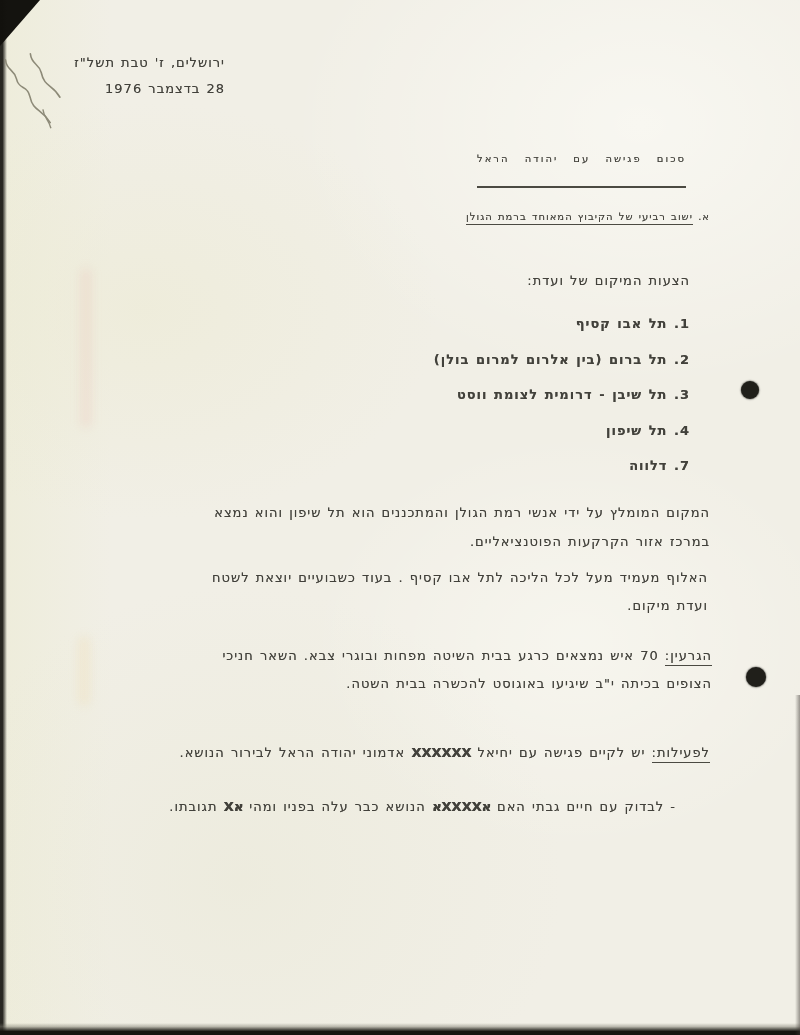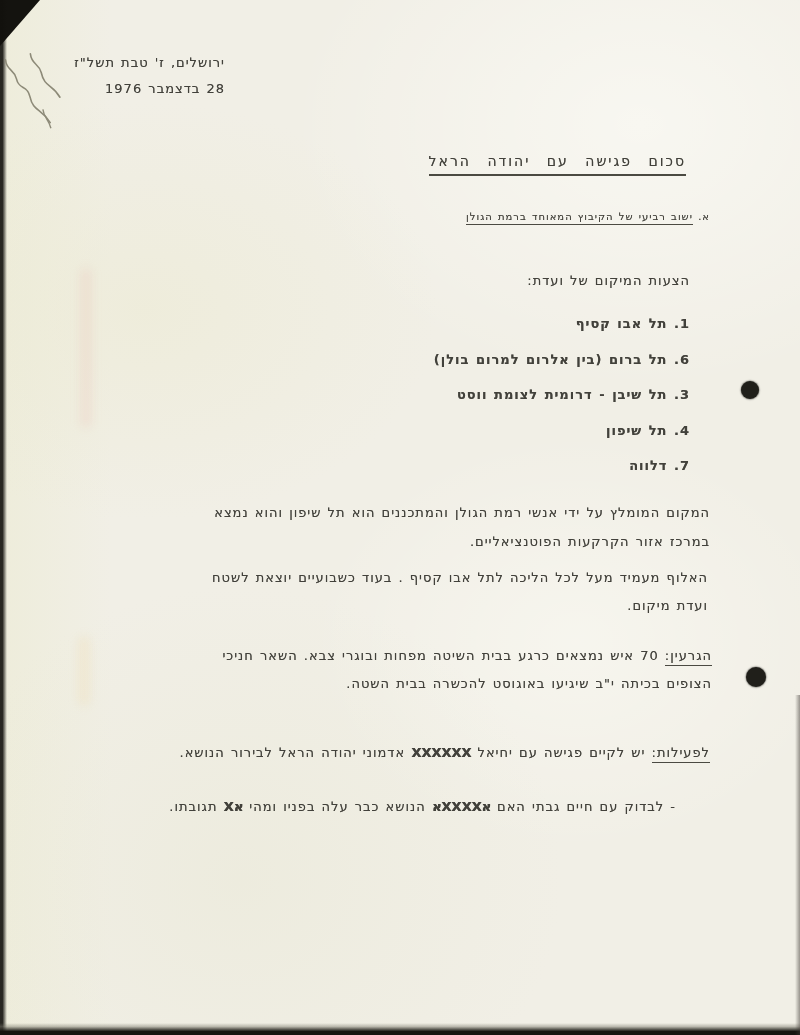--- a/index.html
+++ b/index.html
@@ -24,25 +24,25 @@
     position:absolute;
     font-size:13px;
     letter-spacing:1px;
     word-spacing:1px;
     text-align:right;
     white-space:nowrap;
     color:#42413b;
     text-shadow:0 0 0.5px rgba(66,65,59,0.55);
   }
   .title{
-    font-size:14px;
+    font-size:10px;
     letter-spacing:2px;
     word-spacing:10px;
     border-bottom:2px solid #4b4a42;
-    padding-bottom:5px;
+    padding-bottom:22px;
   }
   .ul{ border-bottom:1.5px solid #4b4a42; padding-bottom:2px; }
   .lh26 div{ line-height:26px; }
   .lh29 div{ line-height:29px; }
   .lh28 div{ line-height:28px; }
   .list div{ line-height:35.5px;font-weight:bold; }
   .xover{ font-weight:bold; letter-spacing:0; text-shadow:0.5px 0 0 #42413b; }
   .dot{
     position:absolute;border-radius:50%;
     background:#201f1a;
@@ -105,21 +105,21 @@
 
   <div class="txt" style="top:211px;right:90px;font-size:10px;">
     <span>א.</span>
     <span class="ul">ישוב רביעי של הקיבוץ המאוחד ברמת הגולן</span>
   </div>
 
   <div class="txt" style="top:273px;right:110px;">הצעות המיקום של ועדת:</div>
 
   <div class="txt list" style="top:306px;right:110px;">
     <div>1. תל אבו קסיף</div>
-    <div>6. תל ברום (בין אלרום למרום בולן)</div>
+    <div>2. תל ברום (בין אלרום למרום בולן)</div>
     <div>3. תל שיבן - דרומית לצומת ווסט</div>
     <div>4. תל שיפון</div>
     <div>7. דלווה</div>
   </div>
 
   <div class="txt lh28" style="top:564px;right:92px;">
     <div>האלוף מעמיד מעל לכל הליכה לתל אבו קסיף . בעוד כשבועיים יוצאת לשטח</div>
     <div>ועדת מיקום.</div>
   </div>
 

